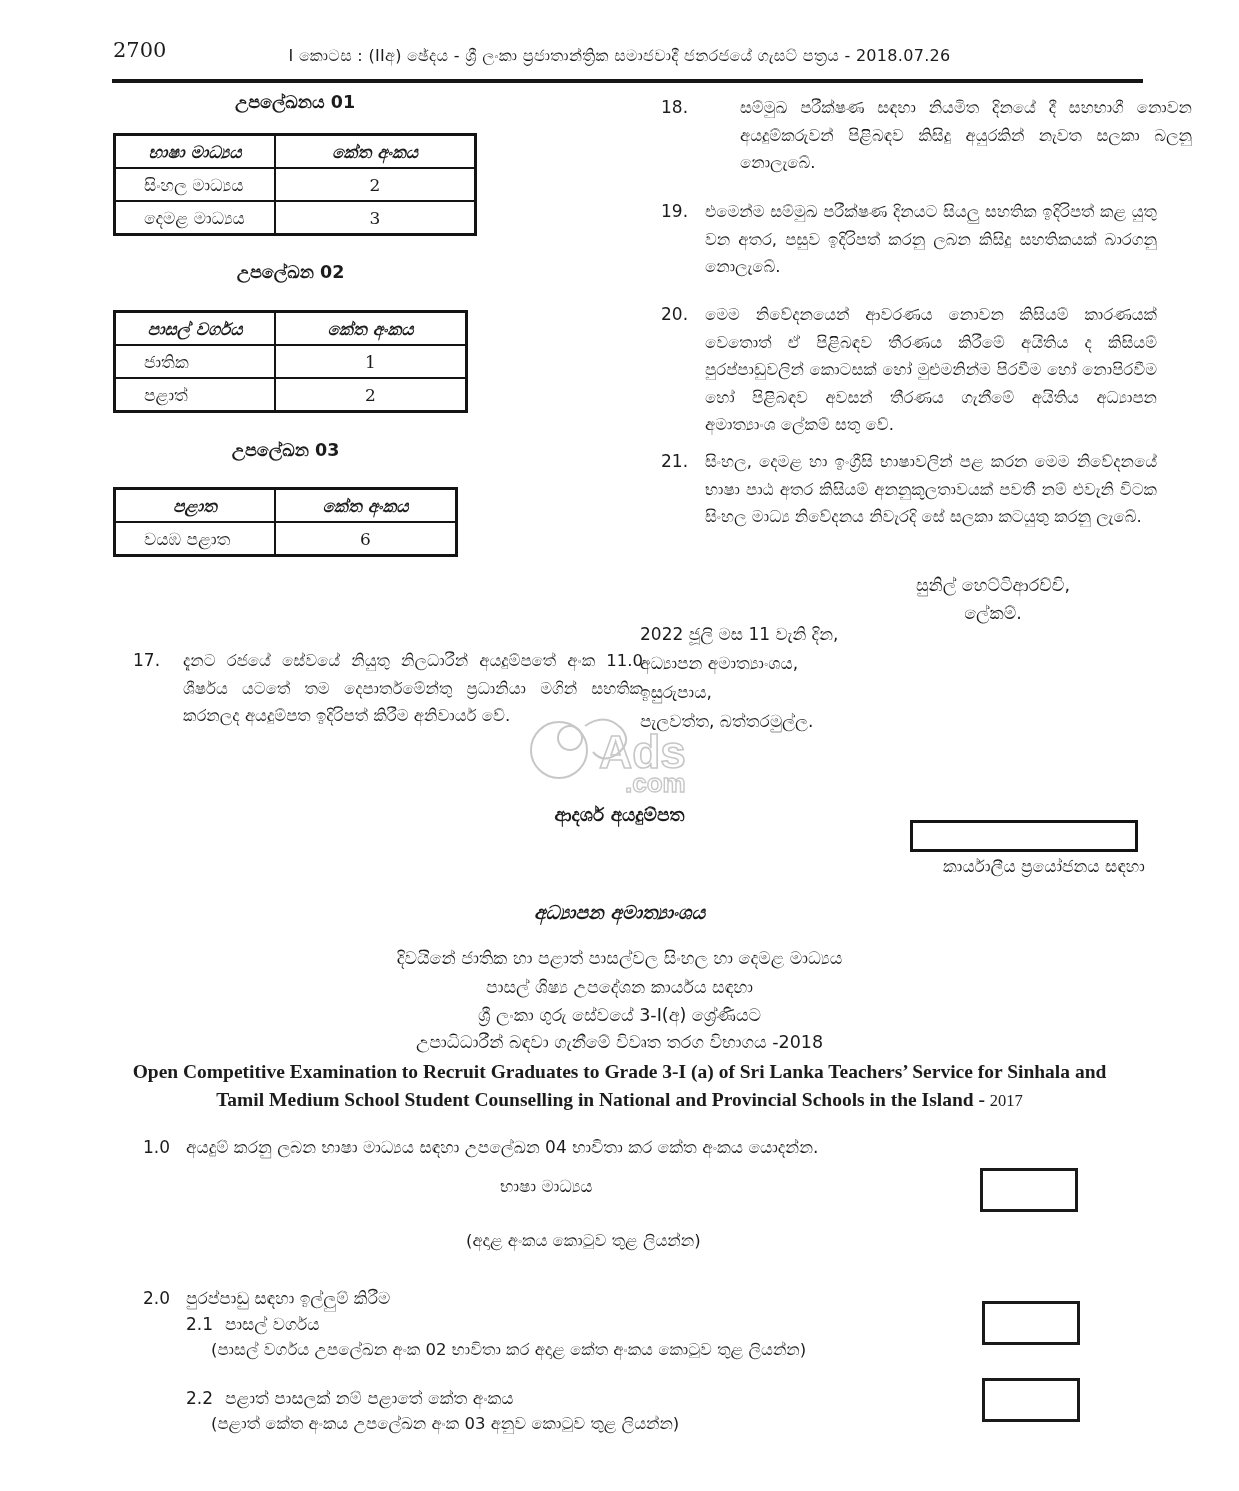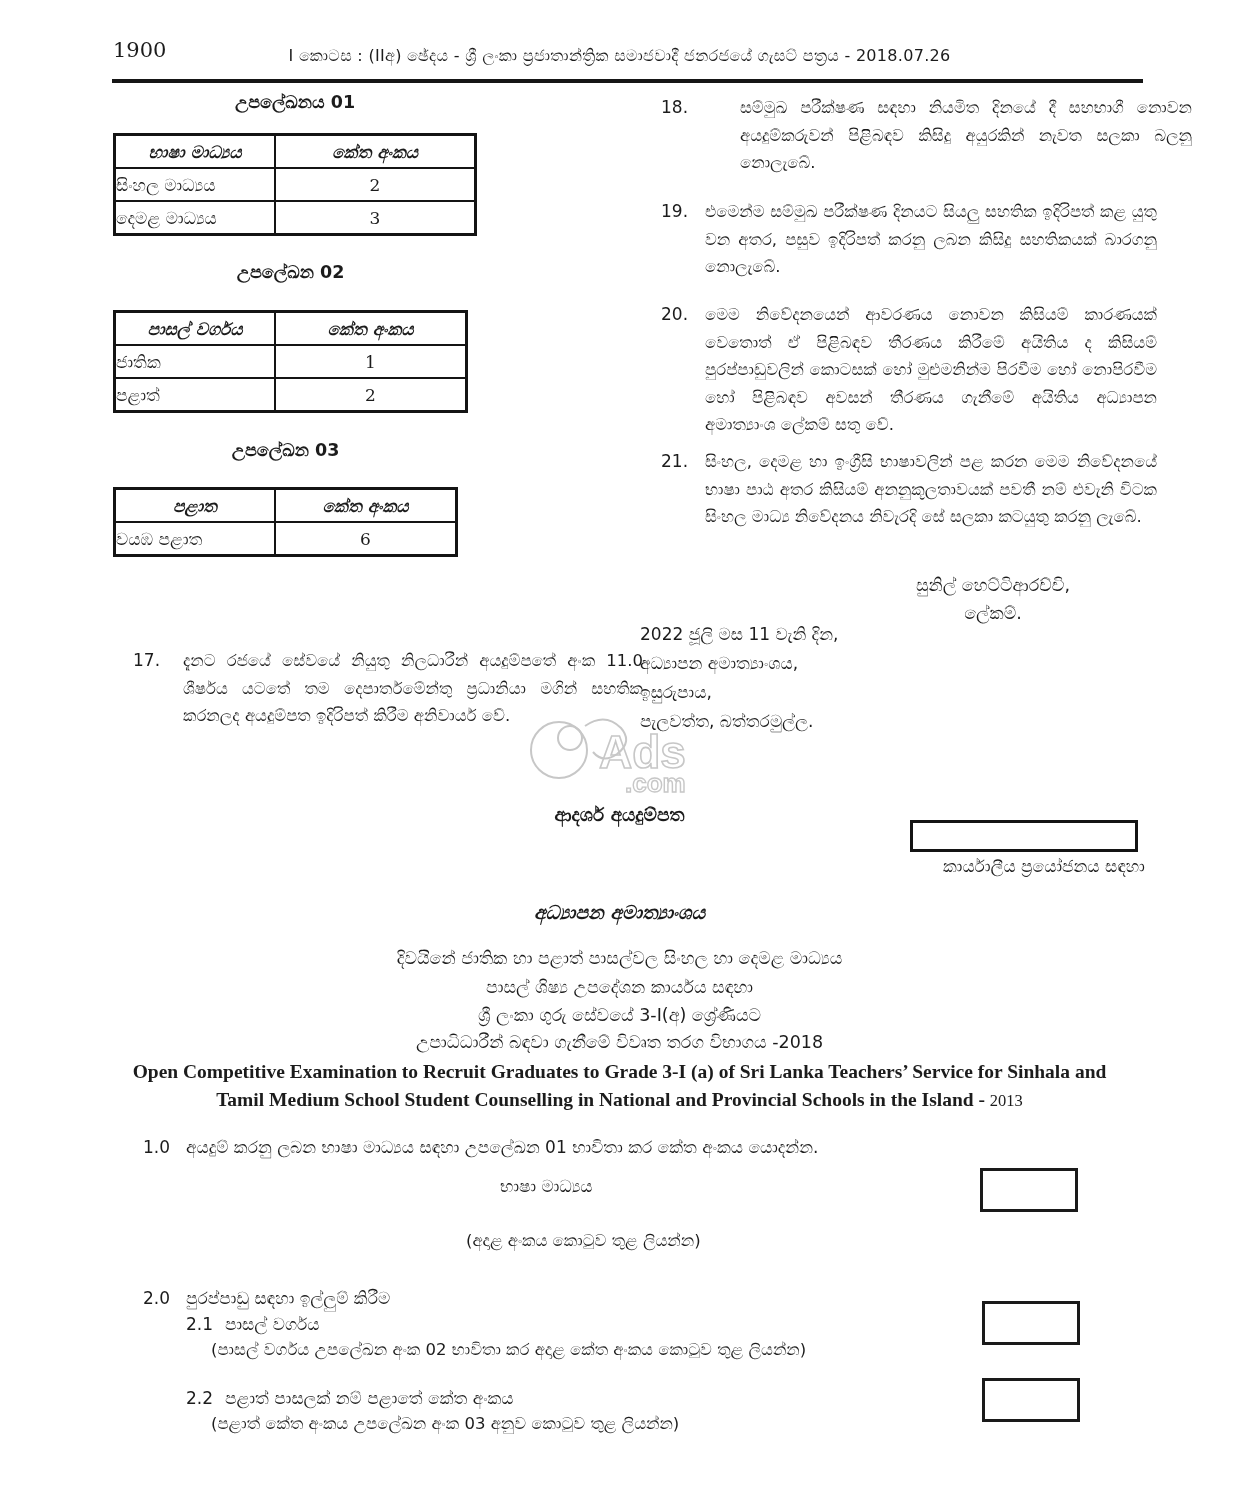--- a/index.html
+++ b/index.html
@@ -10,21 +10,21 @@
   .page-num{left:113px;top:38px;font-size:21px;font-family:"DejaVu Serif","Liberation Serif",serif;}
   .gz-title{left:0;right:0;top:46px;text-align:center;font-size:16px;letter-spacing:.3px;}
   .rule{left:112px;top:79px;width:1031px;height:4px;background:#161616;}
   
   .sched-title{font-weight:bold;font-size:17.5px;text-align:center;}
   table.sched{border-collapse:collapse;position:absolute;background:#fff;}
   table.sched,table.sched th,table.sched td{border:2px solid #141414;}
   table.sched{border-width:3px;}
   table.sched th{font-style:italic;font-weight:600;font-size:17px;height:31px;text-align:center;}
   table.sched td{font-size:17px;height:31px;padding:0;}
-  table.sched td.c1{padding-left:0;text-align:left;}
+  table.sched td.c1{padding-left:28px;text-align:left;}
   table.sched td.c2,table.sched th{padding:0 4px;}
   table.sched td.c2{text-align:center;font-family:"DejaVu Serif","Liberation Serif",serif;}
   
   .cl-num{font-size:17px;}
   .cl-text{font-size:16.5px;line-height:27.5px;text-align:justify;}
   
   .sig{left:868px;top:571px;width:250px;text-align:center;font-size:17.5px;line-height:28px;}
   .dateline{font-size:17px;line-height:29px;}
   
   .wm{left:523px;top:708px;}
@@ -41,21 +41,21 @@
   .itm-num{font-size:17px;}
   .itm-text{font-size:17px;}
   .note{font-size:16.5px;}
   .code-box{border:3px solid #1a1a1a;background:#fff;width:92px;height:38px;}
 </style>
 </head>
 <body>
 
 <div class="page">
 
-  <div class="abs page-num">1900</div>
+  <div class="abs page-num">2700</div>
   <div class="abs gz-title">I කොටස : (IIඅ) ඡේදය - ශ්‍රී ලංකා ප්‍රජාතාන්ත්‍රික සමාජවාදී ජනරජයේ ගැසට් පත්‍රය - 2018.07.26</div>
   <div class="abs rule"></div>
 
   <div class="abs sched-title" style="left:113px;top:92px;width:364px;">උපලේඛනය 01</div>
   <table class="sched" style="left:113px;top:133px;width:364px;">
     <tbody>
         <tr>
       <th style="width:150px;">භාෂා මාධ්‍යය</th>
       <th>කේත අංකය</th>
     </tr>
@@ -148,25 +148,25 @@
 
   <div class="abs center-line ministry">අධ්‍යාපන අමාත්‍යාංශය</div>
   <div class="abs center-line hline" style="top:948px;">දිවයිනේ ජාතික හා පළාත් පාසල්වල සිංහල හා දෙමළ මාධ්‍යය</div>
   <div class="abs center-line hline" style="top:977px;">පාසල් ශිෂ්‍ය උපදේශන කාර්යය සඳහා</div>
   <div class="abs center-line hline" style="top:1005px;">ශ්‍රී ලංකා ගුරු සේවයේ 3-I(අ) ශ්‍රේණියට</div>
   <div class="abs center-line hline" style="top:1032px;">උපාධිධාරීන් බඳවා ගැනීමේ විවෘත තරග විභාගය -2018</div>
 
   <div class="abs center-line eng" style="top:1058px;left:55px;right:55px;">Open Competitive Examination to Recruit Graduates to Grade 3-I (a) of Sri Lanka Teachers’ Service for Sinhala and</div>
   <div class="abs center-line eng" style="top:1086px;left:55px;right:55px;">
     <span>Tamil Medium School Student Counselling in National and Provincial Schools in the Island -</span>
-    <span class="year">2013</span>
+    <span class="year">2017</span>
   </div>
 
   <div class="abs itm-num" style="left:143px;top:1137px;">1.0</div>
-  <div class="abs itm-text" style="left:186px;top:1137px;width:960px;">අයදුම් කරනු ලබන භාෂා මාධ්‍යය සඳහා උපලේඛන 01 භාවිතා කර කේත අංකය යොදන්න.</div>
+  <div class="abs itm-text" style="left:186px;top:1137px;width:960px;">අයදුම් කරනු ලබන භාෂා මාධ්‍යය සඳහා උපලේඛන 04 භාවිතා කර කේත අංකය යොදන්න.</div>
   <div class="abs itm-text" style="left:500px;top:1176px;">භාෂා මාධ්‍යය</div>
   <div class="abs code-box" style="left:980px;top:1168px;"></div>
   <div class="abs note" style="left:466px;top:1231px;">(අදාළ අංකය කොටුව තුළ ලියන්න)</div>
 
   <div class="abs itm-num" style="left:143px;top:1288px;">2.0</div>
   <div class="abs itm-text" style="left:186px;top:1288px;">පුරප්පාඩු සඳහා ඉල්ලුම් කිරීම</div>
 
   <div class="abs itm-num" style="left:186px;top:1314px;">2.1</div>
   <div class="abs itm-text" style="left:225px;top:1314px;">පාසල් වර්ගය</div>
   <div class="abs note" style="left:211px;top:1340px;">(පාසල් වර්ගය උපලේඛන අංක 02 භාවිතා කර අදාළ කේත අංකය කොටුව තුළ ලියන්න)</div>

